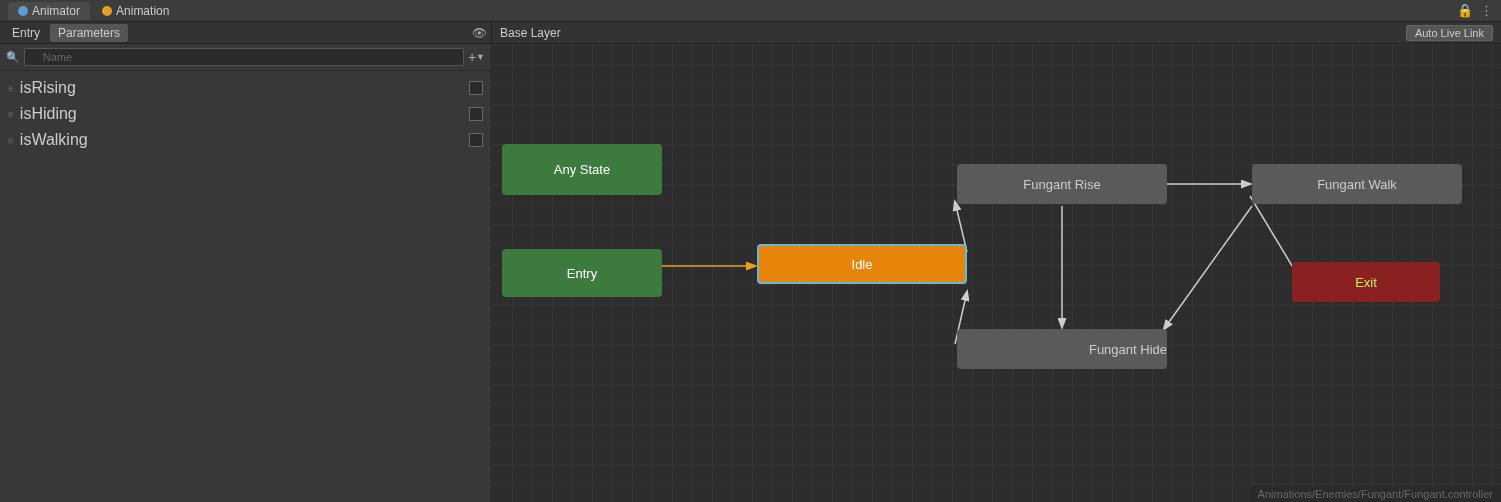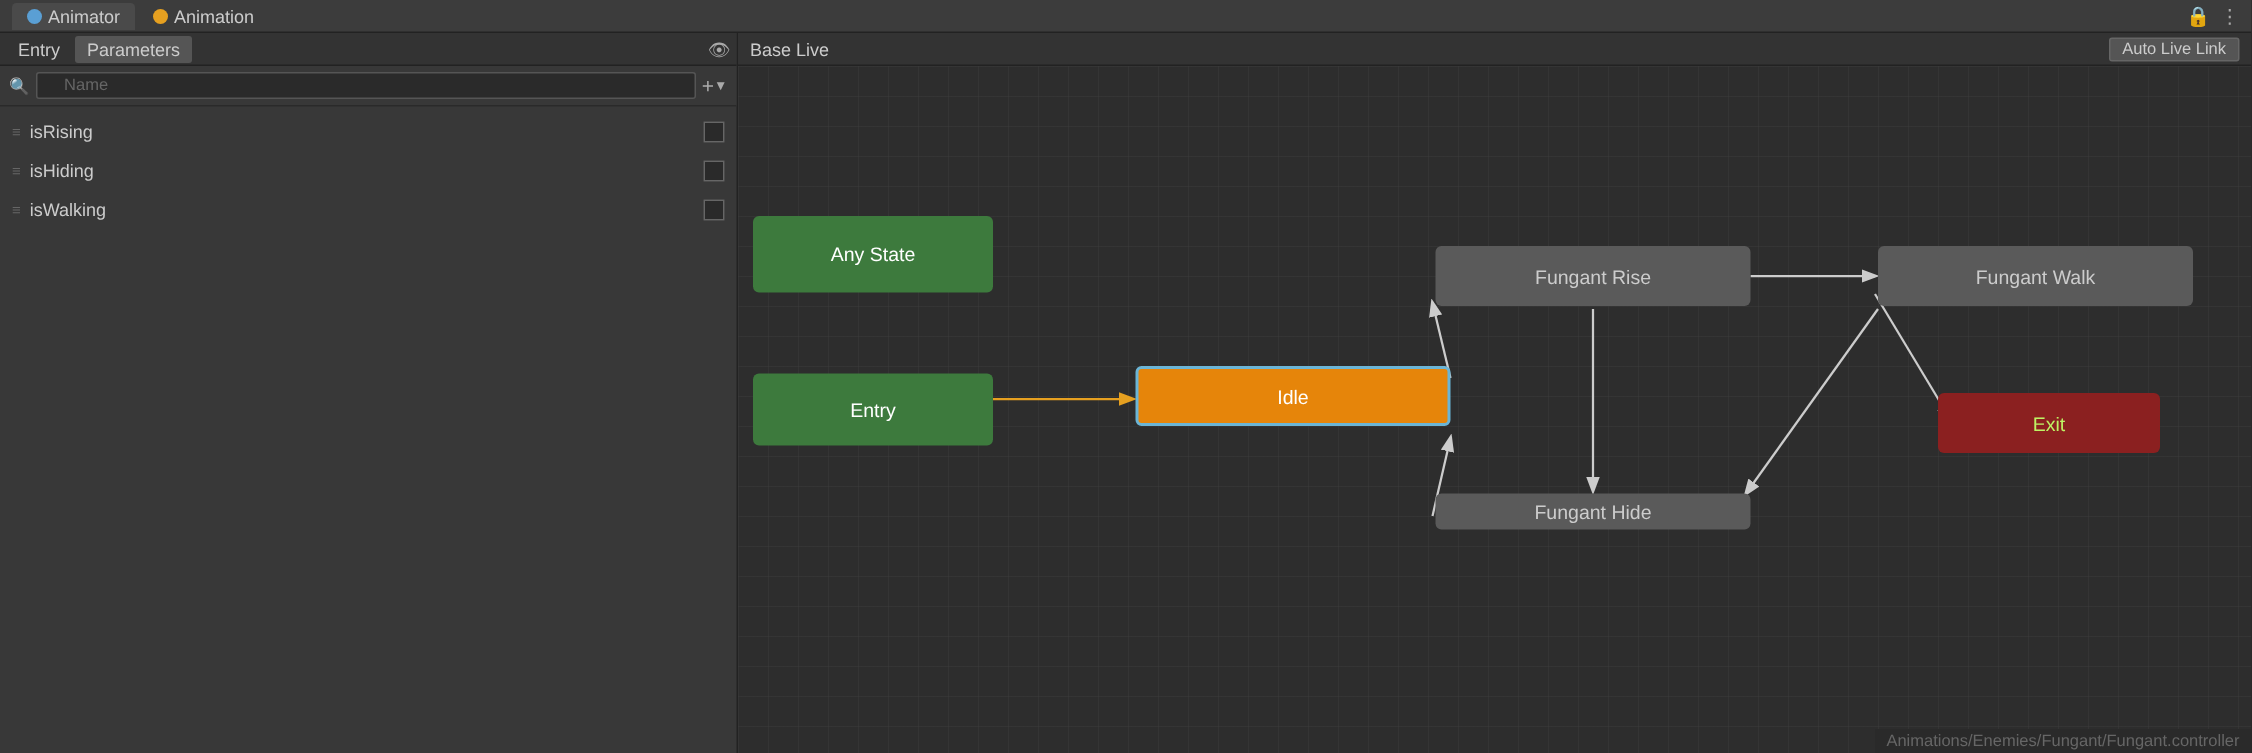--- a/index.html
+++ b/index.html
@@ -139,21 +139,21 @@
       padding: 4px 8px;
       height: 26px;
       gap: 6px;
     }
     .param-drag-handle {
       color: #666;
       font-size: 10px;
     }
     .param-name {
       flex: 1;
-      font-size: 12px;
+      font-size: 16px;
       color: #ccc;
     }
     .param-checkbox {
       width: 14px;
       height: 14px;
       border: 1px solid #666;
       background: #2a2a2a;
       cursor: pointer;
     }
 
@@ -257,24 +257,25 @@
       background: #5a5a5a;
       width: 210px;
       height: 40px;
       left: 760px;
       top: 120px;
       color: #ccc;
     }
     .state-node.fungant-hide {
       background: #5a5a5a;
       width: 210px;
-      height: 24px;
+      height: 40px;
       left: 465px;
       top: 285px;
       color: #ccc;
+      justify-content: flex-end;
     }
     .state-node.exit {
       background: #8b2020;
       width: 148px;
       height: 40px;
       left: 800px;
       top: 218px;
       color: #bef264;
     }
 
@@ -354,21 +355,21 @@
         <span class="param-drag-handle">≡</span>
         <span class="param-name">isWalking</span>
         <div class="param-checkbox"></div>
       </div>
     </div>
   </div>
 
   <div class="graph-area">
 
     <div class="graph-header">
-      <span class="breadcrumb-item">Base Live</span>
+      <span class="breadcrumb-item">Base Layer</span>
       <button class="auto-live-link">Auto Live Link</button>
     </div>
 
     <div class="graph-canvas">
 
       <svg class="arrows-svg">
 
         <defs>
           <marker id="arrowhead-white" markerWidth="8" markerHeight="6" refX="6" refY="3" orient="auto">
             <polygon points="0 0, 8 3, 0 6" fill="#ccc"></polygon>

